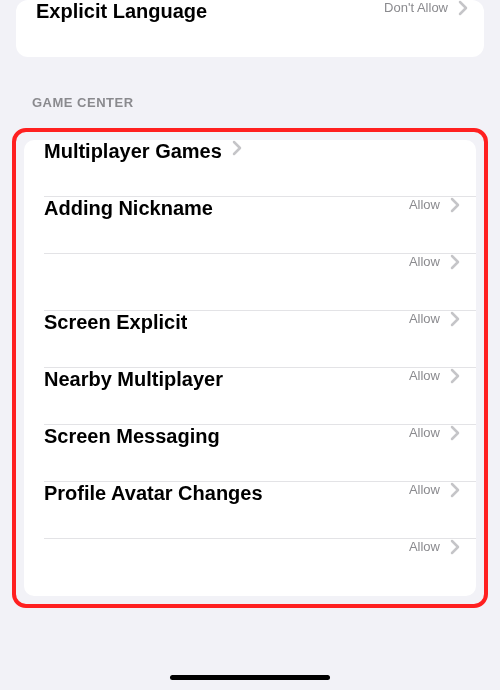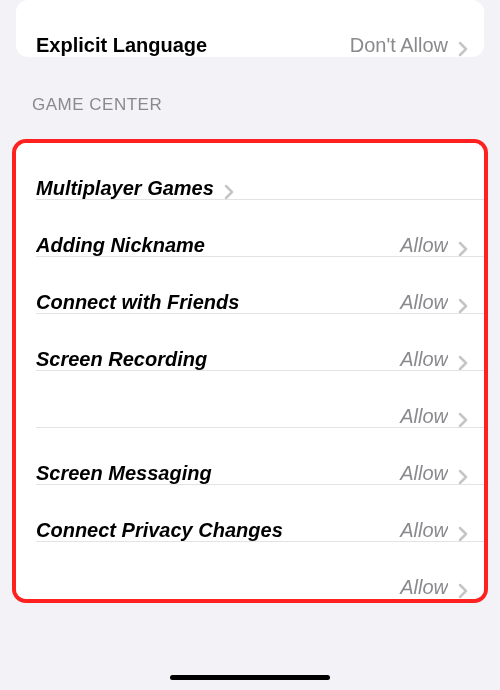--- a/index.html
+++ b/index.html
@@ -10,36 +10,36 @@
       font-family: -apple-system, BlinkMacSystemFont, "Segoe UI", Helvetica, Arial, sans-serif;
       overflow: hidden;
       position: relative;
     }
     .top-group {
       background: #ffffff;
       border-radius: 12px;
       margin: 0 16px 0 16px;
     }
     .section-header {
-      font-size: 17px;
-      font-weight: 400;
+      font-size: 13px;
+      font-weight: 700;
       color: #8a8a8e;
       letter-spacing: 0.5px;
       text-transform: uppercase;
-      padding: 38px 32px 24px 32px;
+      padding: 38px 32px 18px 32px;
     }
     .group {
       background: #ffffff;
       border-radius: 12px;
       margin: 0 16px;
       position: relative;
     }
     .row {
       display: flex;
-      align-items: flex-end;
+      align-items: flex-start;
       height: 57px;
       padding: 0 16px 0 20px;
       position: relative;
       cursor: pointer;
     }
     .row:not(:last-child)::after {
       content: "";
       position: absolute;
       bottom: 0;
       left: 20px;
@@ -50,21 +50,21 @@
     .row-label {
       font-size: 20px;
       font-weight: 600;
       color: #000000;
       flex: 0 1 auto;
       white-space: nowrap;
       overflow: hidden;
       text-overflow: ellipsis;
     }
     .row-value {
-      font-size: 20px;
+      font-size: 13px;
       font-weight: 400;
       color: #8a8a8e;
       margin-left: auto;
       padding-left: 8px;
       white-space: nowrap;
       overflow: hidden;
       text-overflow: ellipsis;
       flex: 1 1 auto;
       text-align: right;
     }
@@ -84,22 +84,21 @@
       width: 160px;
       height: 5px;
       background: #000000;
       border-radius: 3px;
     }
     
     .highlight-wrap {
       border: 4px solid #ff2020;
       border-radius: 14px;
       margin: 0 12px;
-      padding: 0;
-      font-style: italic;
+      padding: 8px;
     }
     .highlight-wrap .group {
       margin: 0;
       border-radius: 10px;
     }
   </style>
 </head>
 <body>
 
 <div class="top-group">
@@ -132,60 +131,60 @@
       <span class="row-label">Adding Nickname</span>
       <span class="row-value">Allow</span>
       <span class="chevron">
         <svg viewBox="0 0 10 16" width="10" height="16">
             <path d="M2 2 L8 8 L2 14" stroke="currentColor" stroke-width="2.5" fill="none" stroke-linecap="round" stroke-linejoin="round"></path>
           </svg>
       </span>
     </div>
 
     <div class="row">
-      <span class="row-label">Connect with Friends</span>
-      <span class="row-value">Allow</span>
-      <span class="chevron">
-        <svg viewBox="0 0 10 16" width="10" height="16">
-            <path d="M2 2 L8 8 L2 14" stroke="currentColor" stroke-width="2.5" fill="none" stroke-linecap="round" stroke-linejoin="round"></path>
-          </svg>
-      </span>
-    </div>
-
-    <div class="row">
-      <span class="row-label">Screen Recording</span>
-      <span class="row-value">Allow</span>
-      <span class="chevron">
-        <svg viewBox="0 0 10 16" width="10" height="16">
-            <path d="M2 2 L8 8 L2 14" stroke="currentColor" stroke-width="2.5" fill="none" stroke-linecap="round" stroke-linejoin="round"></path>
-          </svg>
-      </span>
-    </div>
-
-    <div class="row">
+      <span class="row-value">Allow</span>
+      <span class="chevron">
+        <svg viewBox="0 0 10 16" width="10" height="16">
+            <path d="M2 2 L8 8 L2 14" stroke="currentColor" stroke-width="2.5" fill="none" stroke-linecap="round" stroke-linejoin="round"></path>
+          </svg>
+      </span>
+    </div>
+
+    <div class="row">
+      <span class="row-label">Screen Explicit</span>
+      <span class="row-value">Allow</span>
+      <span class="chevron">
+        <svg viewBox="0 0 10 16" width="10" height="16">
+            <path d="M2 2 L8 8 L2 14" stroke="currentColor" stroke-width="2.5" fill="none" stroke-linecap="round" stroke-linejoin="round"></path>
+          </svg>
+      </span>
+    </div>
+
+    <div class="row">
+      <span class="row-label">Nearby Multiplayer</span>
       <span class="row-value">Allow</span>
       <span class="chevron">
         <svg viewBox="0 0 10 16" width="10" height="16">
             <path d="M2 2 L8 8 L2 14" stroke="currentColor" stroke-width="2.5" fill="none" stroke-linecap="round" stroke-linejoin="round"></path>
           </svg>
       </span>
     </div>
 
     <div class="row">
       <span class="row-label">Screen Messaging</span>
       <span class="row-value">Allow</span>
       <span class="chevron">
         <svg viewBox="0 0 10 16" width="10" height="16">
             <path d="M2 2 L8 8 L2 14" stroke="currentColor" stroke-width="2.5" fill="none" stroke-linecap="round" stroke-linejoin="round"></path>
           </svg>
       </span>
     </div>
 
     <div class="row">
-      <span class="row-label">Connect Privacy Changes</span>
+      <span class="row-label">Profile Avatar Changes</span>
       <span class="row-value">Allow</span>
       <span class="chevron">
         <svg viewBox="0 0 10 16" width="10" height="16">
             <path d="M2 2 L8 8 L2 14" stroke="currentColor" stroke-width="2.5" fill="none" stroke-linecap="round" stroke-linejoin="round"></path>
           </svg>
       </span>
     </div>
 
     <div class="row">
       <span class="row-value">Allow</span>

